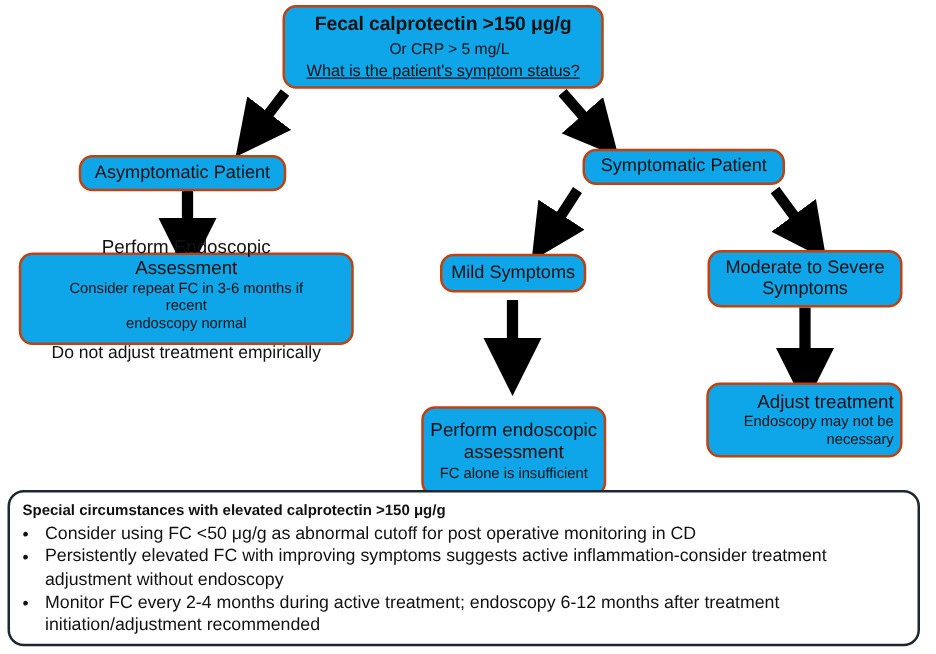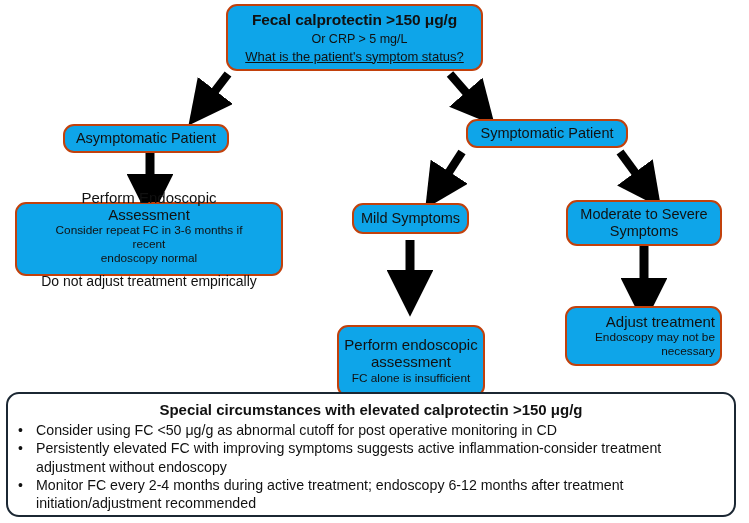--- a/index.html
+++ b/index.html
@@ -64,23 +64,22 @@
   }
   .panel {
     position: absolute;
     box-sizing: border-box;
     border: 2px solid #1b2733;
     border-radius: 13px;
     background: #ffffff;
     padding: 7px 10px 6px 10px;
   }
   .panel-title {
-    text-align: center;
     font-weight: bold;
-    font-size: 15px;
+    font-size: 12px;
     margin-bottom: 3px;
   }
   .bullet-row {
     display: flex;
     align-items: flex-start;
     font-size: 14.2px;
     line-height: 1.29;
     margin-bottom: 0px;
   }
   .bullet-dot {

